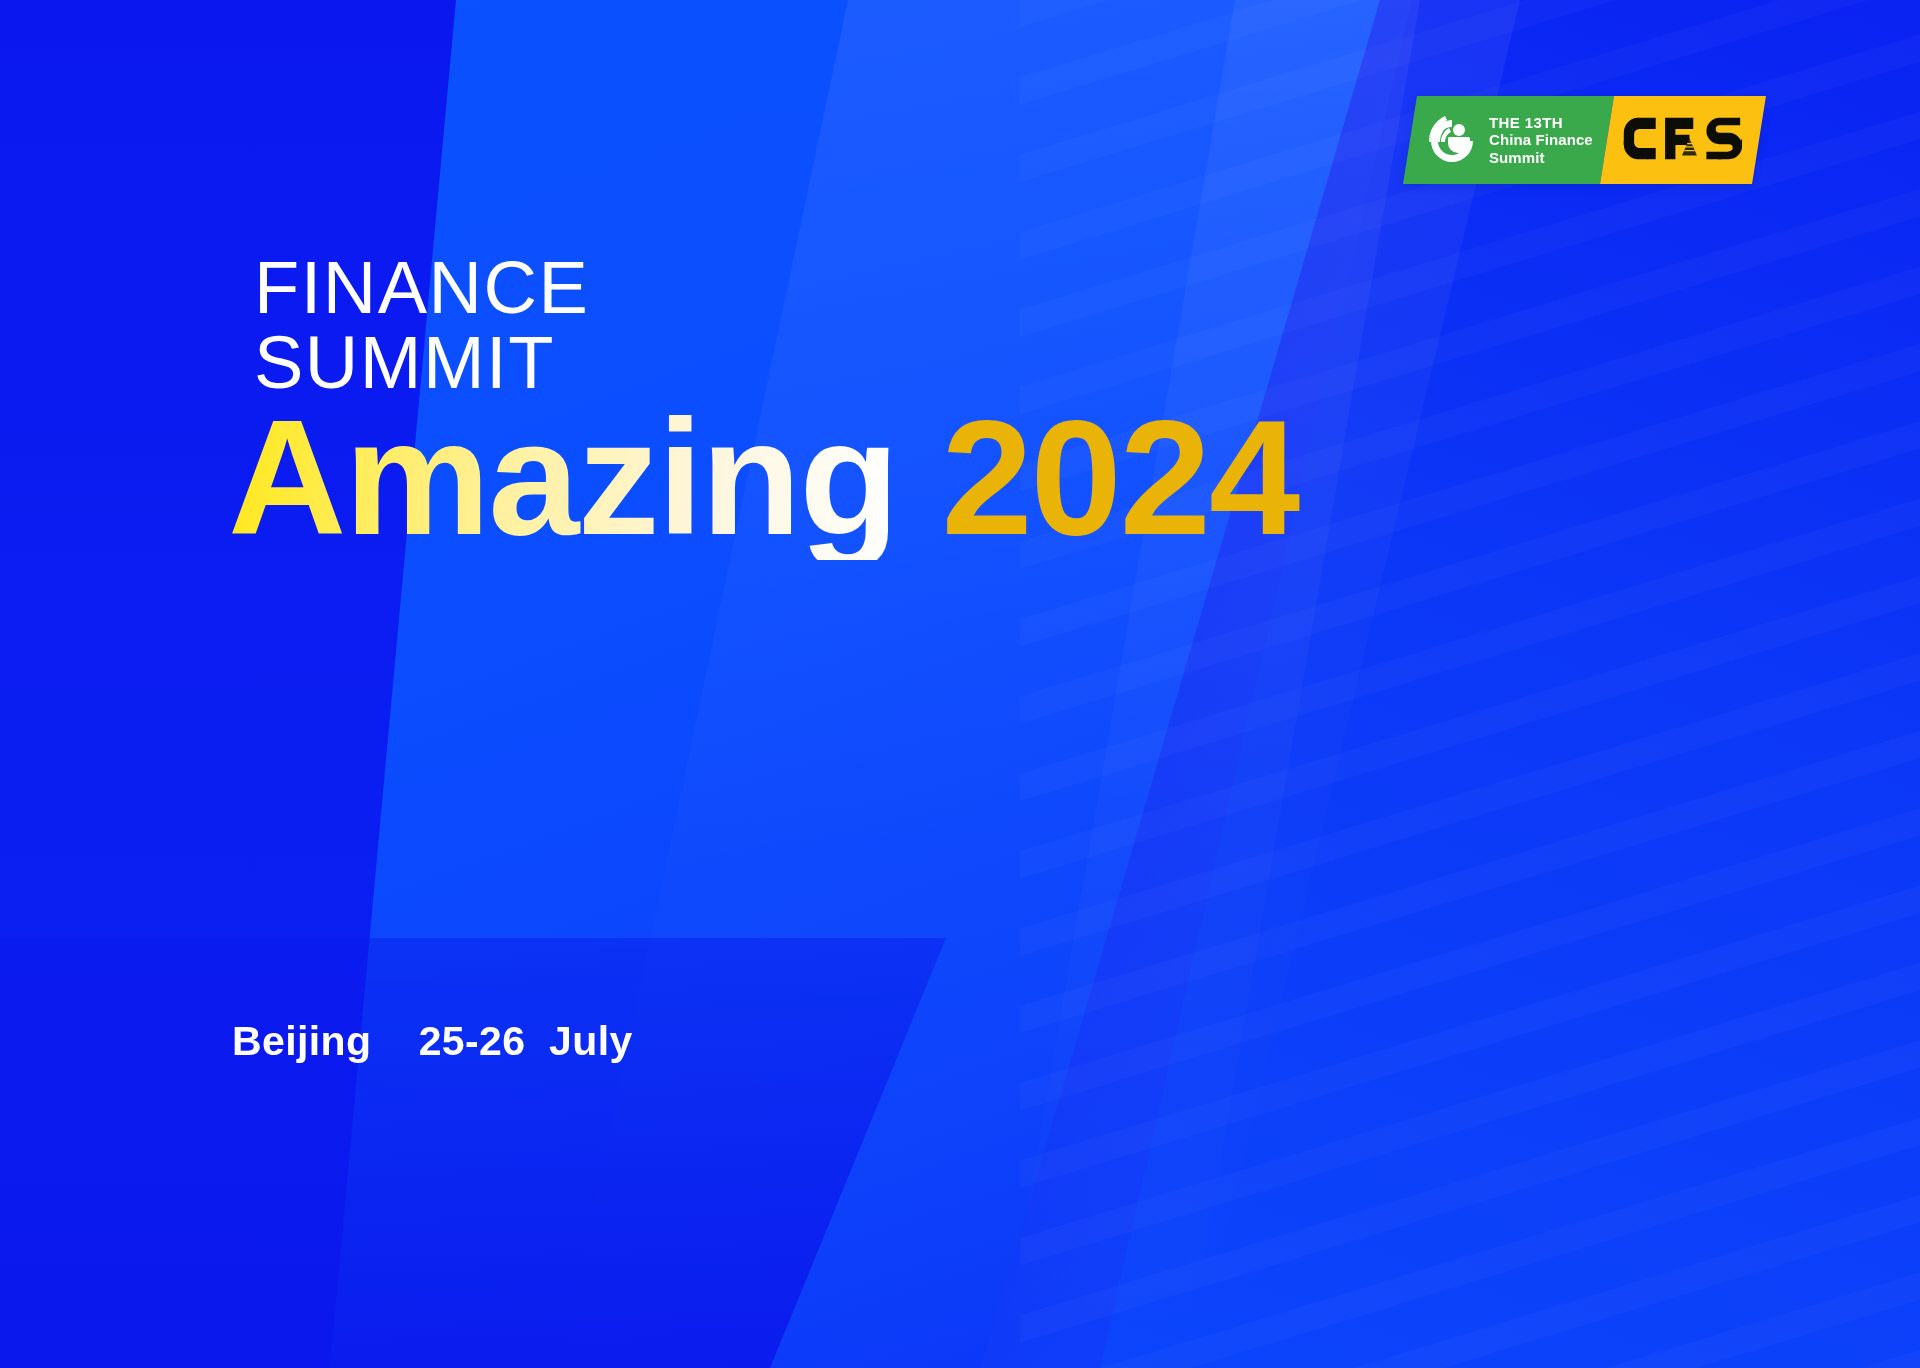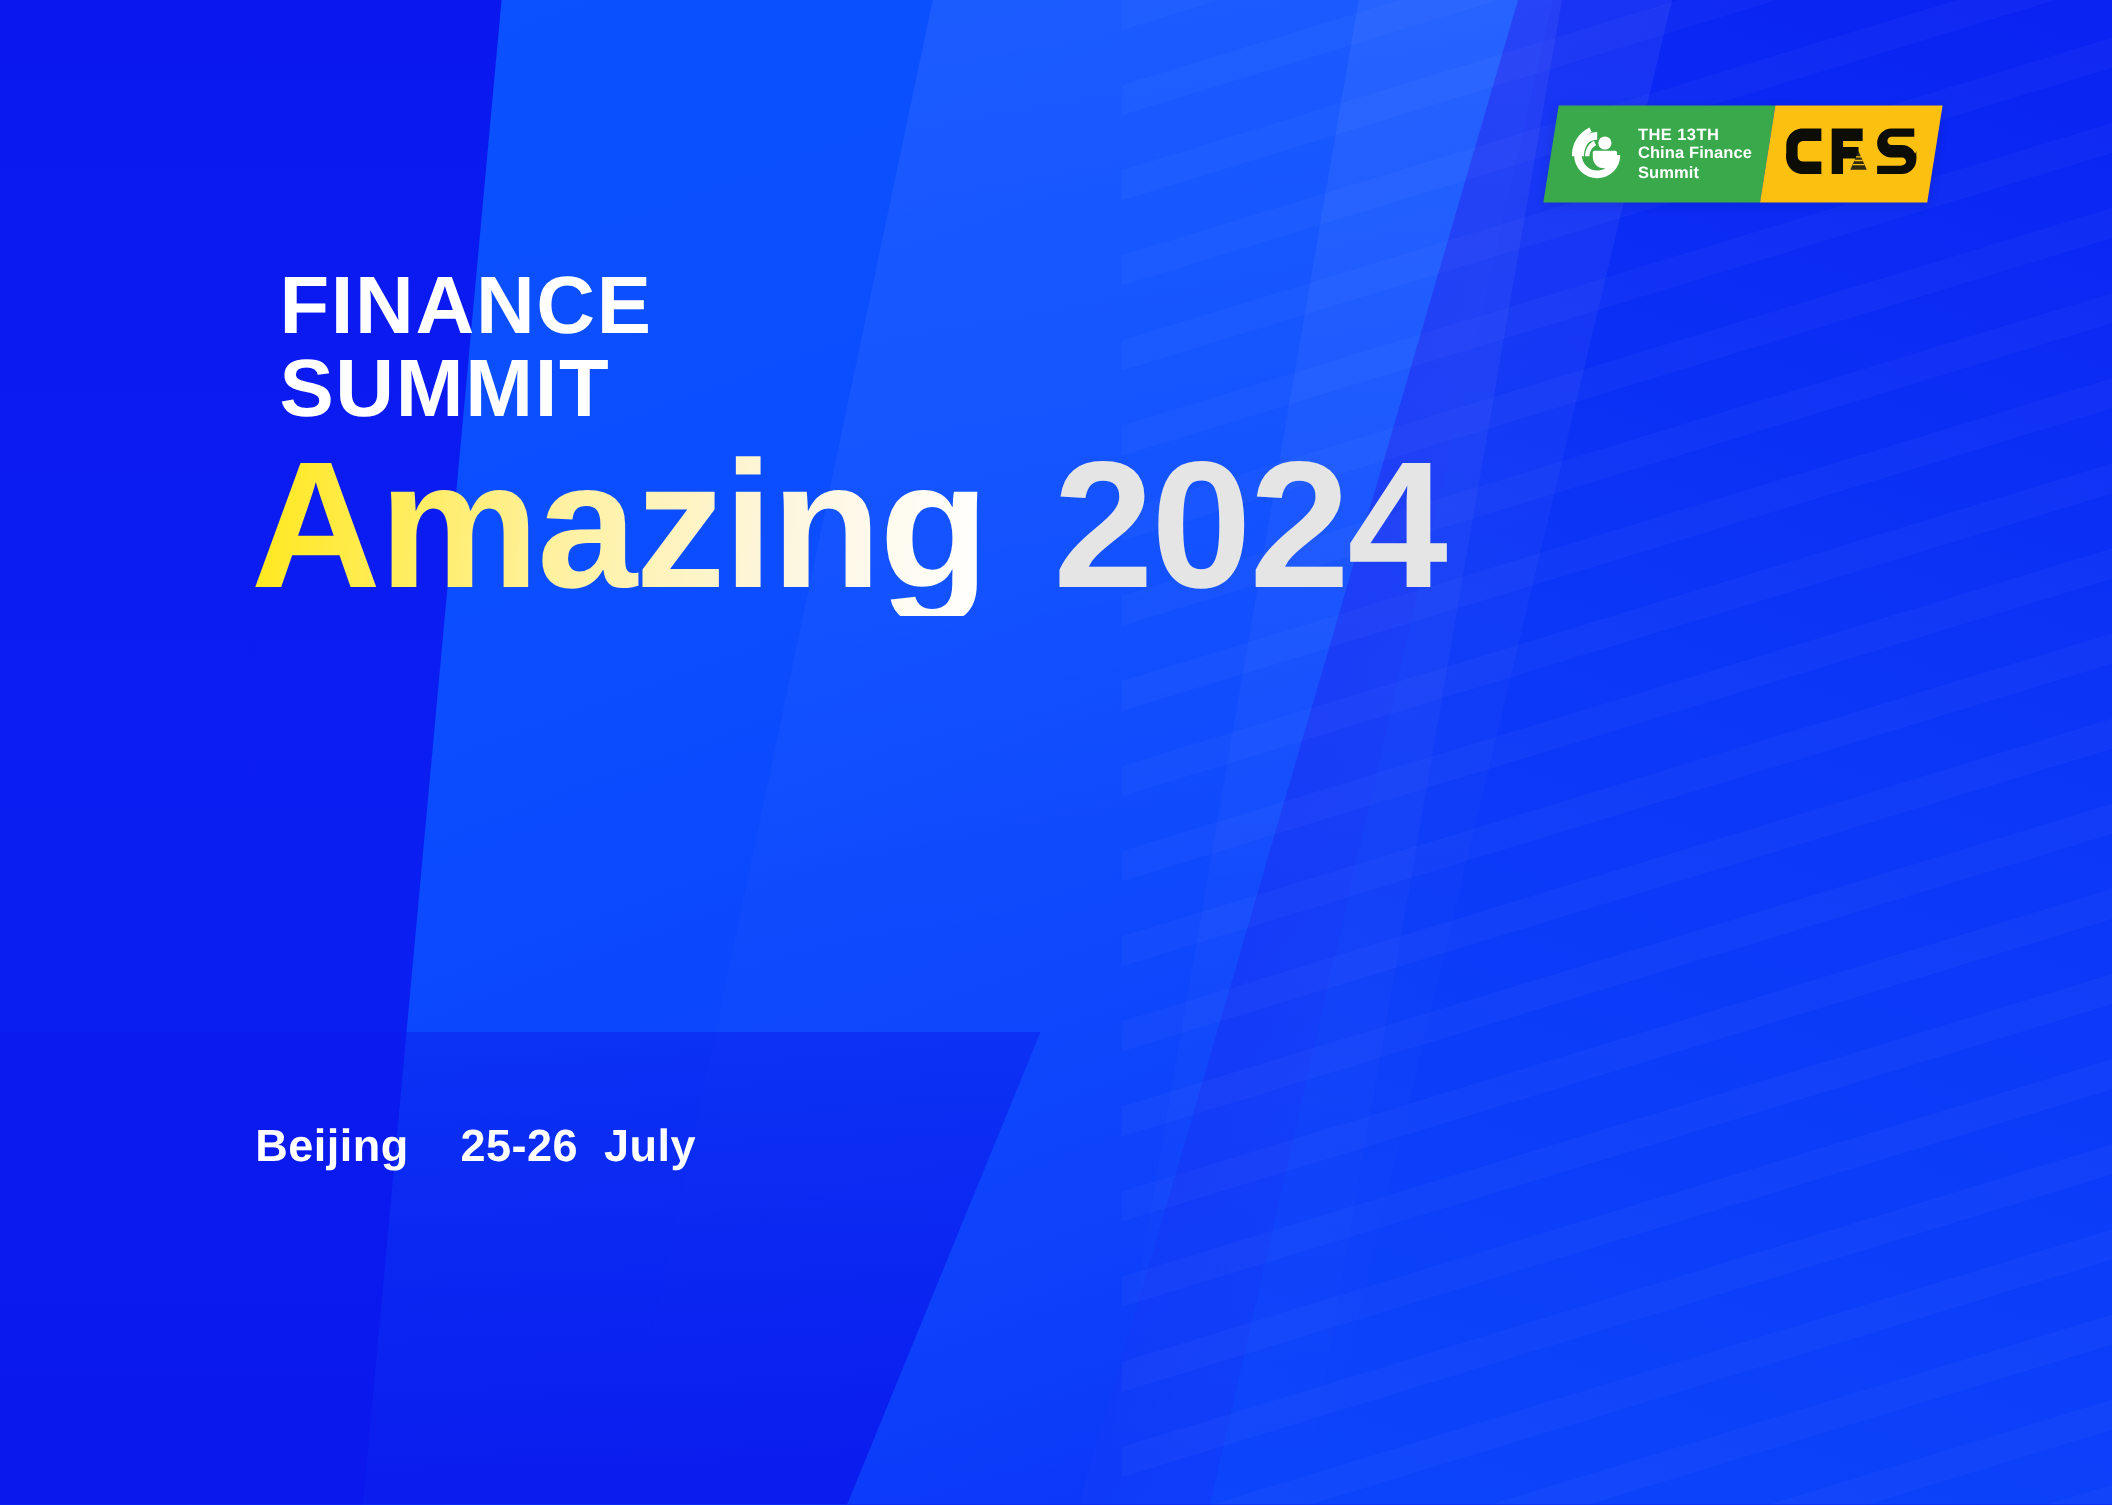--- a/index.html
+++ b/index.html
@@ -102,44 +102,44 @@
     display:flex; align-items:flex-start;
   }
   .cfs-big {
     color:#ffffff;
     font-size:138px;
     font-weight:700;
     letter-spacing:-2px;
     line-height:1;
   }
   .fin-stack {
-    margin-left:22px; margin-top:8px;
+    margin-left:22px; margin-top:18px;
     color:#ffffff;
     font-size:74px;
-    font-weight:700;
+    font-weight:400;
     line-height:1.01;
     letter-spacing:1.5px;
   }
 
   .amazing-row {
     position:absolute; left:228px; top:396px;
     display:flex; align-items:baseline;
     font-size:164px;
     font-weight:700;
     line-height:1;
     letter-spacing:-2px;
     white-space:nowrap;
   }
   .amazing {
     background:linear-gradient(95deg,#ffe81a 0%, #fff1a0 42%, #fdf6de 72%, #ffffff 100%);
     -webkit-background-clip:text;
     background-clip:text;
     color:transparent;
   }
-  .year { color:#e5e5e5; margin-left:60px;text-align:right; }
+  .year { color:#eab308; margin-left:44px;text-align:right; }
 
   .cn-title {
     position:absolute; left:222px; top:575px;
     color:#ffffff;
     font-size:67px;
     font-weight:700;
     letter-spacing:1px;
     white-space:nowrap;
     font-family:"DejaVu Sans","Liberation Sans", sans-serif;
   }

